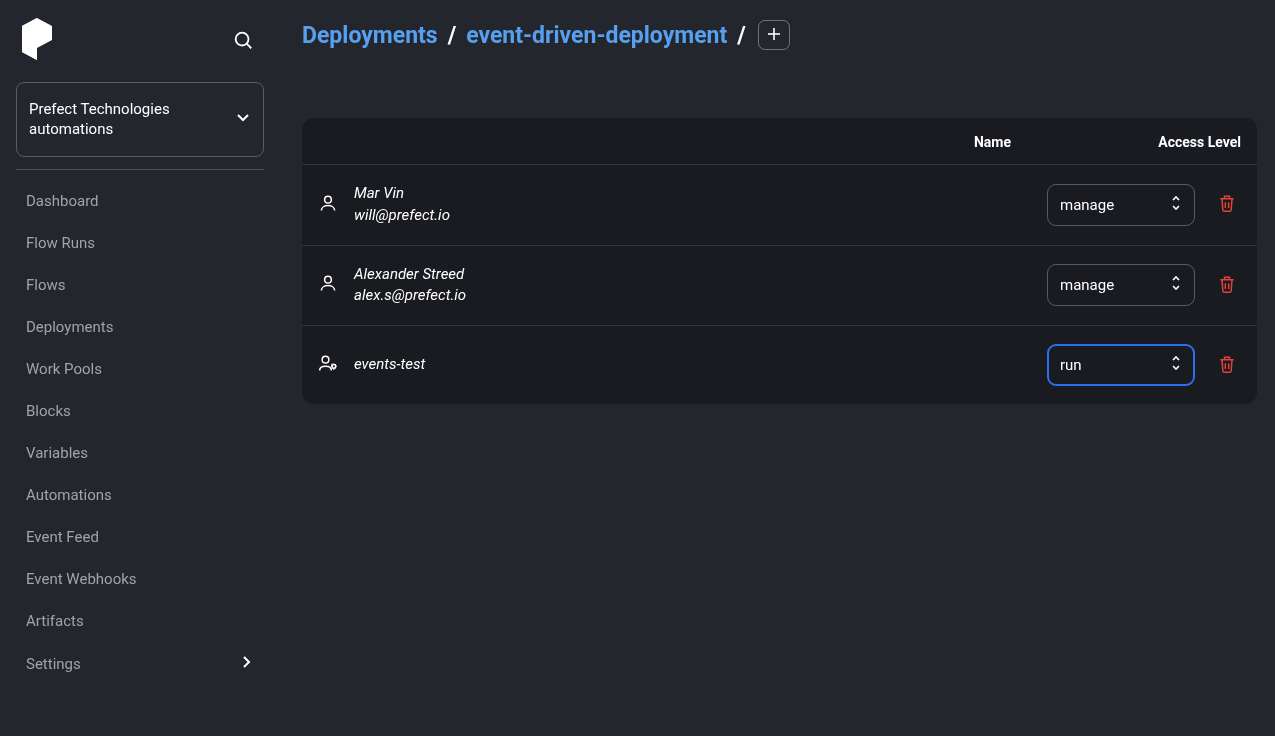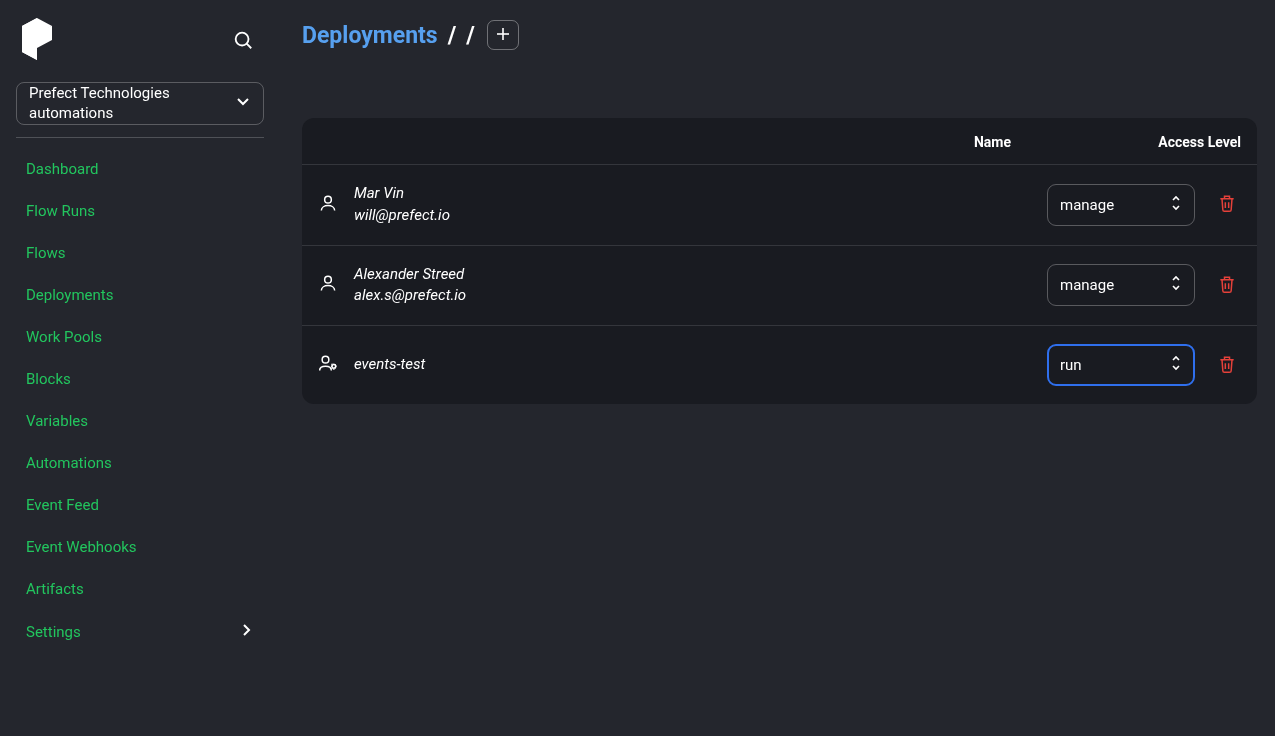--- a/index.html
+++ b/index.html
@@ -41,21 +41,21 @@
       cursor: pointer;
       padding: 4px;
     }
     .search-icon-btn svg {
       width: 22px;
       height: 22px;
     }
     .workspace-select {
       border: 1px solid rgba(255,255,255,0.25);
       border-radius: 8px;
-      padding: 0 12px;
+      padding: 16px 12px;
       display: flex;
       justify-content: center;
       align-items: center;
       cursor: pointer;
       margin-bottom: 12px;
     }
     .workspace-label {
       font-size: 15px;
       line-height: 1.35;
       color: #ffffff;
@@ -74,21 +74,21 @@
     .nav {
       display: flex;
       flex-direction: column;
     }
     .nav-item {
       display: flex;
       align-items: center;
       justify-content: space-between;
       padding: 12px 10px;
       font-size: 15px;
-      color: #22c55e;
+      color: #a3a3a3;
       cursor: pointer;
       border-radius: 6px;
     }
     .main {
       flex: 1;
       padding: 20px 18px 20px 22px;
       overflow: auto;
     }
     .breadcrumb-row {
       display: flex;
@@ -295,20 +295,21 @@
         </svg>
       </span>
     </div>
   </nav>
 </aside>
 
 <main class="main">
   <div class="breadcrumb-row">
     <span class="crumb crumb-link">Deployments</span>
     <span class="crumb-sep">/</span>
+    <span class="crumb crumb-link">event-driven-deployment</span>
     <span class="crumb-sep">/</span>
     <button class="add-btn">
       <span>
         <svg viewBox="0 0 16 16" fill="none" stroke="currentColor" stroke-width="1.6">
           <line x1="8" y1="2" x2="8" y2="14"></line>
           <line x1="2" y1="8" x2="14" y2="8"></line>
         </svg>
       </span>
     </button>
   </div>

